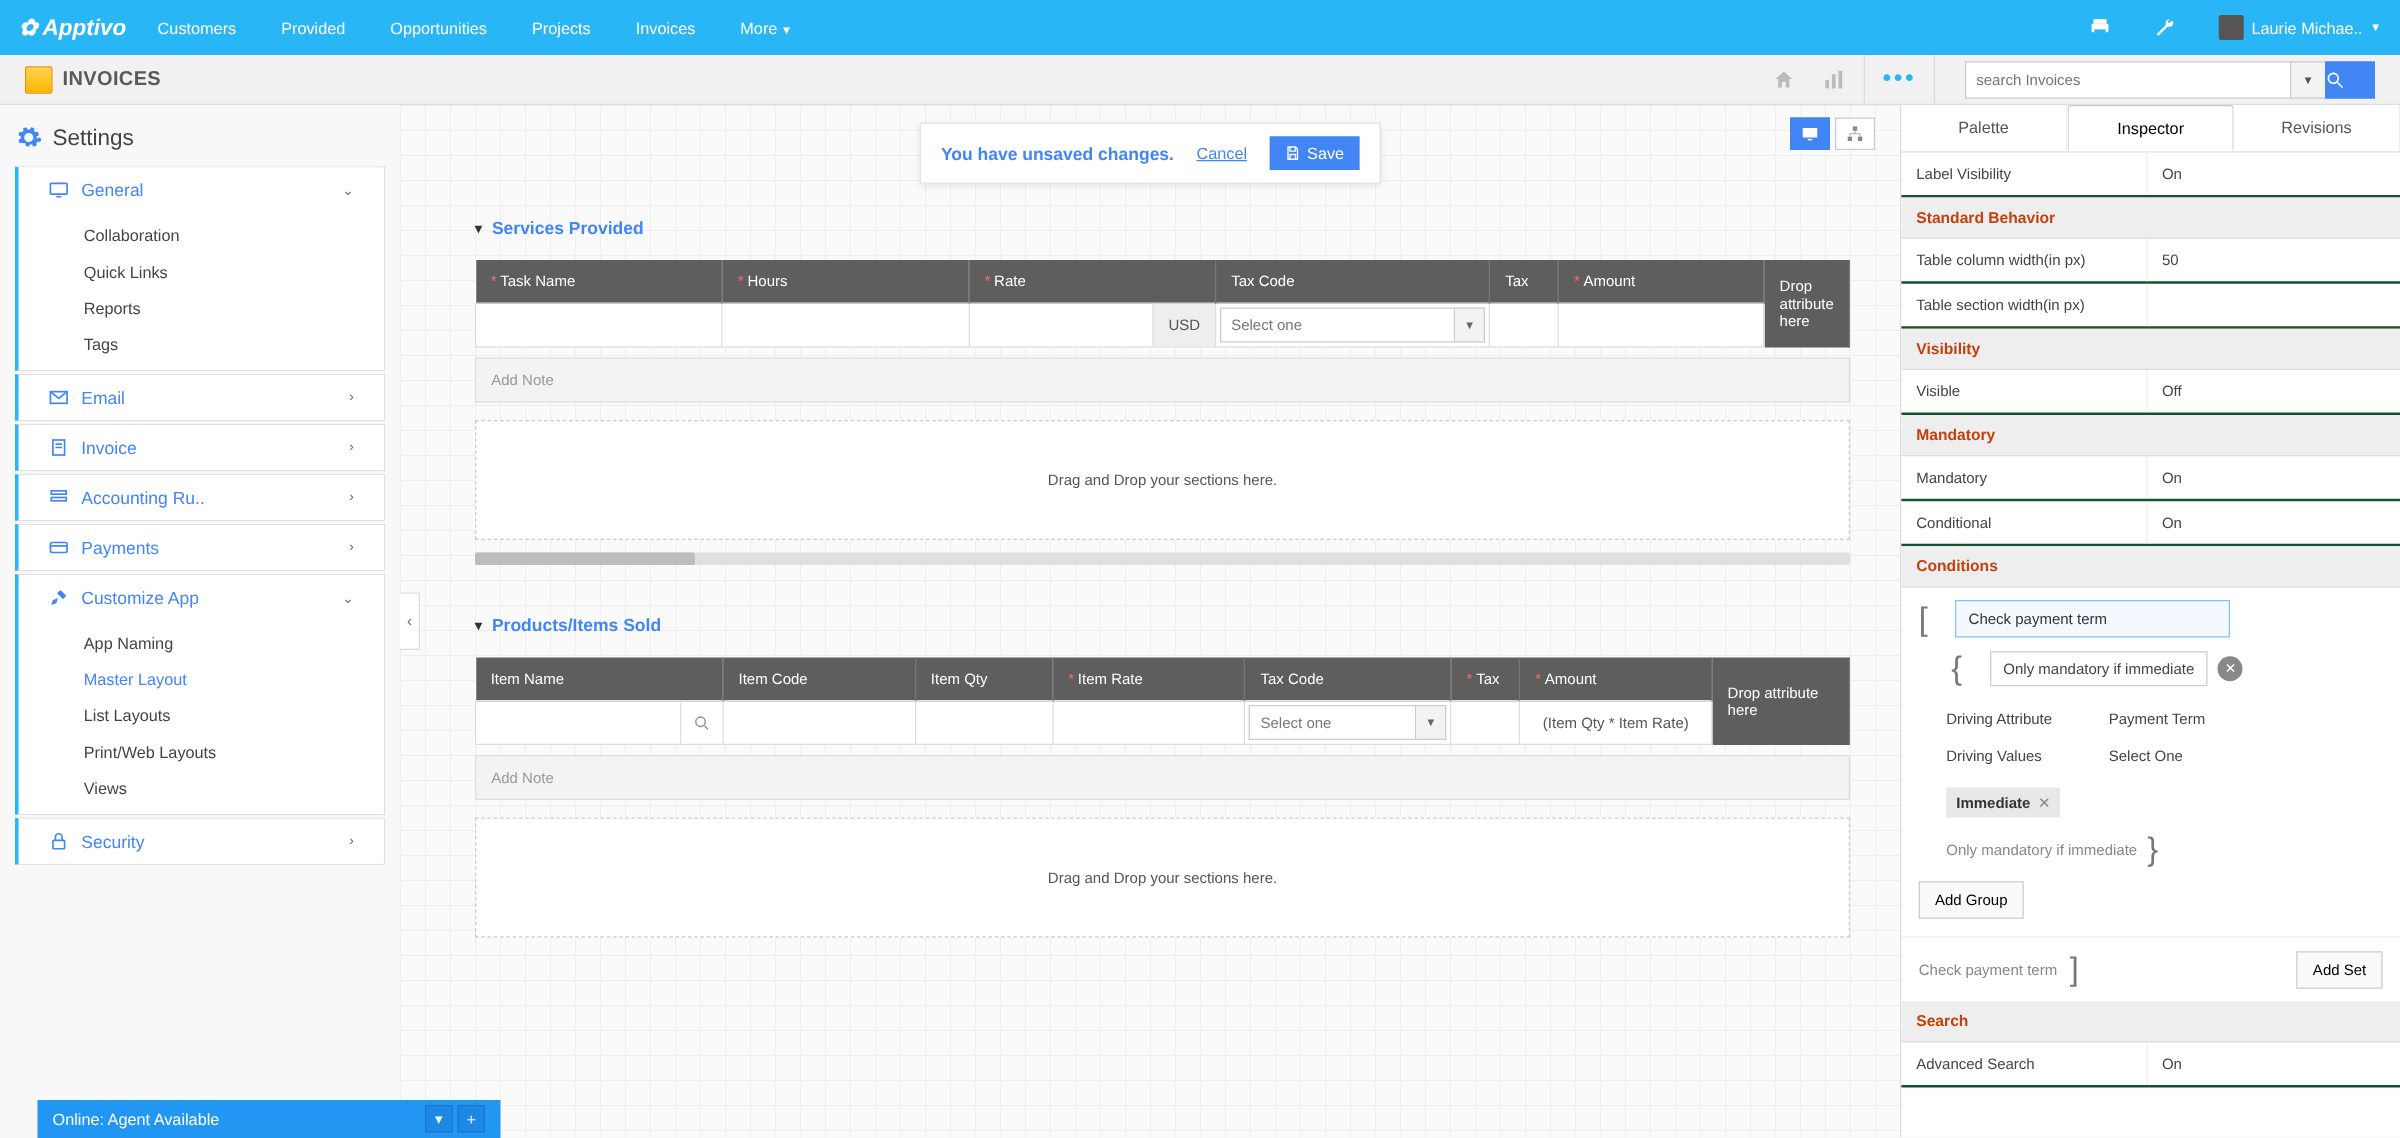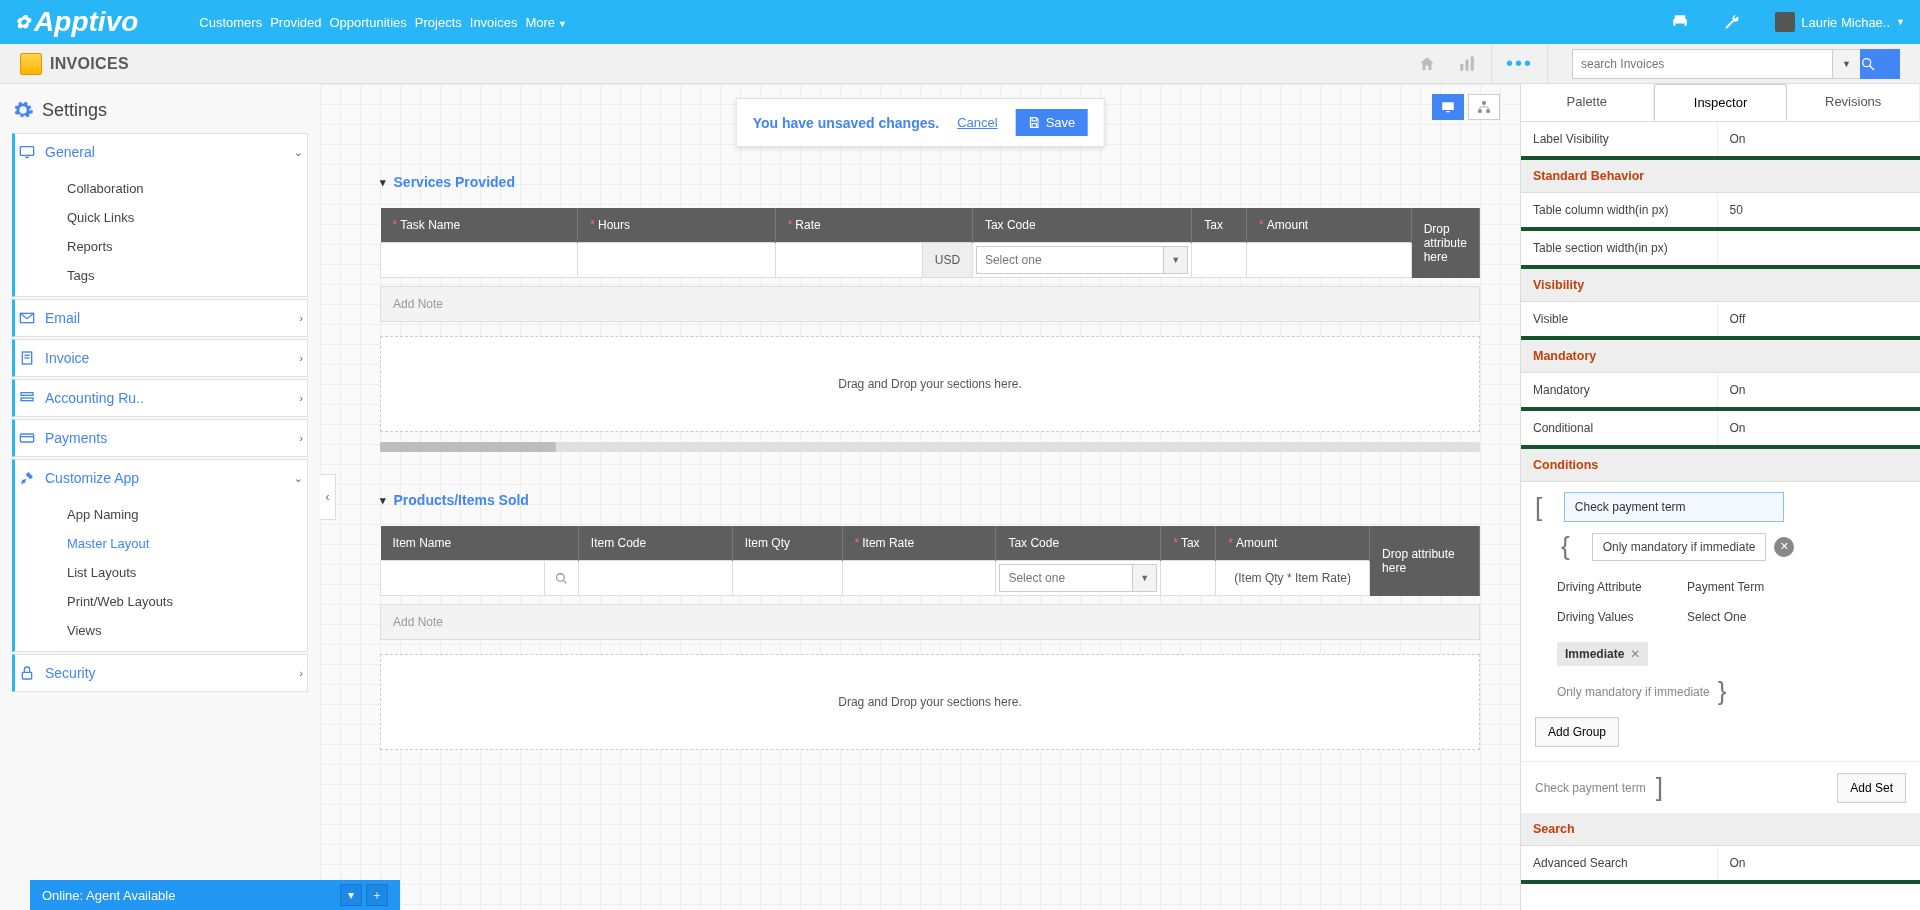--- a/index.html
+++ b/index.html
@@ -1,22 +1,22 @@
 <!DOCTYPE html>
 <html><head>
 <meta charset="utf-8">
 <style>
 * { margin:0; padding:0; box-sizing:border-box; font-family: Arial, Helvetica, sans-serif; }
 body { background:#f5f5f5; font-size:13px; color:#333; width:1920px; height:910px; overflow:hidden; position:relative; }
 
 
 .topbar { height:44px; background:#29b6f6; display:flex; align-items:center; padding:0 15px; color:#fff; }
-.logo { font-size:28px; font-weight:bold; font-style:italic; margin-right:25px; display:flex; align-items:center; }
+.logo { font-size:18px; font-weight:bold; font-style:italic; margin-right:25px; display:flex; align-items:center; }
 .logo::before { content:"✿"; font-size:18px; margin-right:4px; }
-.topnav { display:flex; gap:8px;margin-left:36px; }
+.topnav { display:flex; gap:36px; }
 .topnav a { color:#fff; text-decoration:none; font-size:13px; }
 .topnav a .caret { font-size:9px; margin-left:3px; }
 .top-right { margin-left:auto; display:flex; align-items:center; gap:34px; }
 .top-right .ico { width:18px; height:18px; display:inline-flex; align-items:center; justify-content:center; }
 .user-drop { display:flex; align-items:center; gap:6px; cursor:pointer; }
 .user-drop .avatar { width:20px; height:20px; background:#555; border-radius:2px; }
 .user-drop .name { font-size:13px; }
 .user-drop .caret { font-size:9px; }
 
 
@@ -32,21 +32,21 @@
 .search-wrap .dd { height:30px; width:28px; border:1px solid #ccc; border-right:none; background:#f3f3f3; display:flex; align-items:center; justify-content:center; font-size:9px; color:#555; cursor:pointer; }
 .search-wrap .go { height:30px; width:40px; background:#4285f4; color:#fff; border:none; font-size:14px; cursor:pointer; }
 
 
 .layout { display:flex; height:calc(100% - 84px); }
 .sidebar { width:320px; background:#f8f8f8; padding:15px 12px; overflow:auto; }
 .settings-head { display:flex; align-items:center; gap:8px; font-size:18px; color:#444; margin-bottom:12px; }
 .gear { fill:#4285f4; }
 
 .accordion-item { background:#fff; border:1px solid #e0e0e0; border-left:3px solid #29b6f6; margin-bottom:2px; border-radius:1px; }
-.accordion-header { display:flex; align-items:center; padding:10px 4px; cursor:pointer; color:#4285f4; font-size:14px; }
+.accordion-header { display:flex; align-items:center; padding:10px 24px; cursor:pointer; color:#4285f4; font-size:14px; }
 .accordion-header .ai-icon { margin-right:10px; width:16px; display:inline-flex; justify-content:center; }
 .accordion-header .chev { margin-left:auto; font-size:11px; color:#666; }
 .accordion-sub { padding:4px 0 6px 0; }
 .accordion-sub a { display:block; padding:7px 12px 7px 52px; color:#444; font-size:13px; text-decoration:none; }
 .accordion-sub a.active { color:#4285f4; }
 
 
 .canvas-wrap { flex:1; position:relative; background:#fafafa; overflow:hidden; }
 .collapse-handle { position:absolute; left:0; top:50%; transform:translateY(-50%); width:16px; height:46px; background:#fff; border:1px solid #ddd; border-left:none; display:flex; align-items:center; justify-content:center; font-size:12px; color:#666; cursor:pointer; z-index:3; }
 .canvas-toolbar { position:absolute; right:20px; top:10px; display:flex; gap:4px; z-index:2;}
@@ -81,21 +81,21 @@
 
 
 .inspector { width:400px; border-left:1px solid #ddd; background:#fff; display:flex; flex-direction:column; }
 .insp-tabs { display:flex; border-bottom:1px solid #ddd; }
 .insp-tab { flex:1; text-align:center; padding:10px 0; font-size:13px; color:#555; cursor:pointer; border-right:1px solid #eee;}
 .insp-tab.active { color:#000; border-top:2px solid #fff; background:#fff; position:relative; font-weight:normal;}
 .insp-tab.active::after { content:""; position:absolute; left:0; right:0; bottom:-1px; height:2px; background:#fff;}
 .insp-tabs .insp-tab:nth-child(2){ border:1px solid #ccc; border-bottom:1px solid #fff; border-top-left-radius:3px; border-top-right-radius:3px; }
 
 .insp-body { flex:1; overflow:auto; padding:0; }
-.prop-row { display:flex; border-bottom:4px solid #14532d; }
+.prop-row { display:flex; border-bottom:2px solid #14532d; }
 .prop-row .plabel { width:49%; padding:10px 12px; font-size:12px; color:#444; }
 .prop-row .pval { flex:1; padding:10px 12px; font-size:12px; color:#444; border-left:1px solid #eee;}
 .group-head { background:#eeeeee; padding:9px 12px; font-size:12.5px; font-weight:bold; color:#c2410c; border-bottom:1px solid #ddd; }
 
 .cond-box { padding:10px 14px 14px 14px; }
 .cond-input { border:1px solid #88c0ff; background:#f3f9ff; padding:7px 10px; width:220px; font-size:12px; color:#333; margin-left:18px;}
 .brace { font-size:26px; color:#777; display:inline-block; vertical-align:middle;}
 .cond-row { display:flex; align-items:center; gap:8px; margin-top:8px; }
 .cond-pill { border:1px solid #ccc; padding:6px 10px; font-size:12px; color:#444; margin-left:14px;}
 .close-circ { width:20px; height:20px; border-radius:50%; background:#888; color:#fff; display:flex; align-items:center; justify-content:center; font-size:11px; cursor:pointer;}

